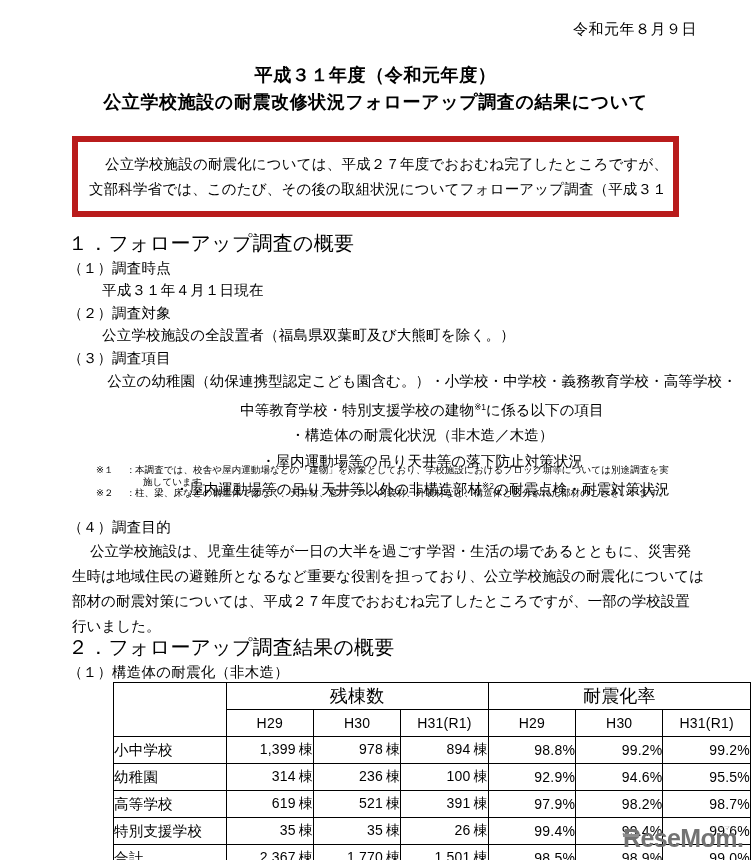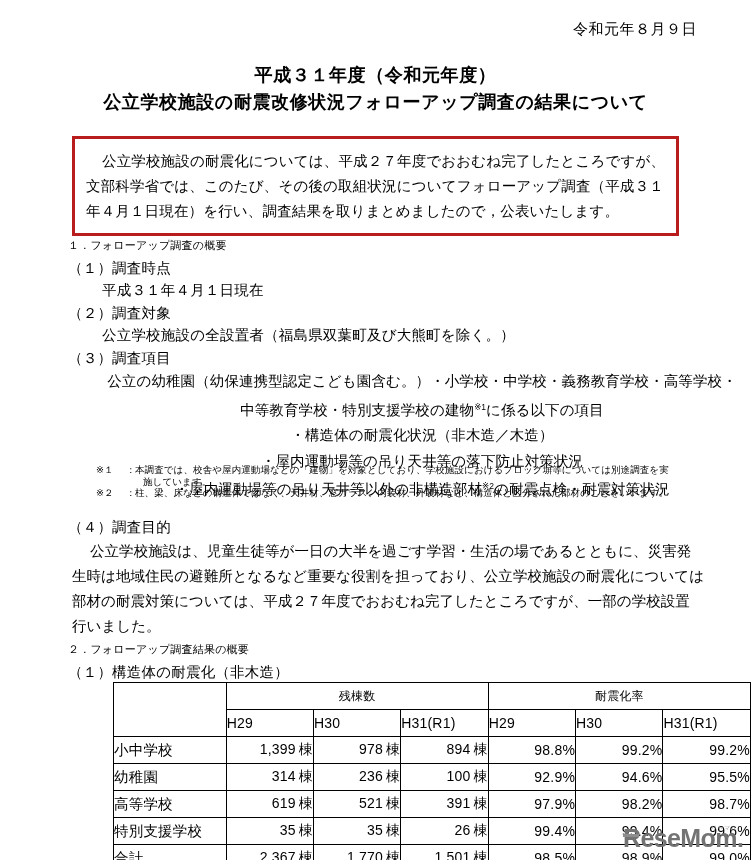--- a/index.html
+++ b/index.html
@@ -48,45 +48,46 @@
     white-space: nowrap;
   }
 
   
   .lead-box {
     position: absolute;
     top: 136px;
     left: 72px;
     width: 607px;
     box-sizing: border-box;
-    border: 3px solid #b91c1c;
+    border: 6px solid #b91c1c;
     padding: 10px 11px 9px 11px;
   }
   .lead-line {
     font-size: 14.5px;
     line-height: 25px;
     letter-spacing: 0.15px;
     white-space: nowrap;
   }
   .indent-1 { padding-left: 16px; }
 
   
   .section {
     position: absolute;
     left: 68px;
     width: 672px;
   }
   .s1 { top: 234px; }
   .s2 { top: 638px; }
 
   .head-line {
-    font-size: 11px;
+    font-size: 20px;
     line-height: 22.5px;
     letter-spacing: 0.2px;
     white-space: nowrap;
+    font-family: Liberation Mono, monospace;
   }
   .sub-line {
     font-size: 14.5px;
     line-height: 22.5px;
     letter-spacing: 0.2px;
     white-space: nowrap;
   }
   .lvl1 { margin-left: 0px; }
   .lvl2 { margin-left: 34px; }
 
@@ -149,24 +150,24 @@
     border: 1px solid #000;
     padding: 0;
     height: 26px;
     font-weight: normal;
     letter-spacing: 0.2px;
   }
   col.c-name { width: 114px; }
   col.c-num  { width: 88px; }
   th.grp {
     text-align: center;
-    font-size: 12px;
+    font-size: 18px;
   }
   th.sub {
-    text-align: left;
+    text-align: center;
     font-size: 14px;
   }
   td.rowname {
     text-align: left;
     padding-left: 7px;
     font-size: 14.5px;
     margin-left: 28px;
   }
   td.num {
     text-align: right;
@@ -219,21 +220,20 @@
   <div class="doc-date">令和元年８月９日</div>
 
   <div class="title-block">
     <div class="title-line">平成３１年度（令和元年度）</div>
     <div class="title-line">公立学校施設の耐震改修状況フォローアップ調査の結果について</div>
   </div>
 
   <div class="lead-box">
     <div class="lead-line indent-1">公立学校施設の耐震化については、平成２７年度でおおむね完了したところですが、</div>
     <div class="lead-line">文部科学省では、このたび、その後の取組状況についてフォローアップ調査（平成３１</div>
-    <div class="lead-line">年４月１日現在）を行い、調査結果を取りまとめましたので，公表いたします。</div>
   </div>
 
   <div class="section s1">
     <div class="head-line lvl1">１．フォローアップ調査の概要</div>
 
     <div class="sub-line lvl1">（１）調査時点</div>
     <div class="sub-line lvl2">平成３１年４月１日現在</div>
 
     <div class="sub-line lvl1">（２）調査対象</div>
     <div class="sub-line lvl2">公立学校施設の全設置者（福島県双葉町及び大熊町を除く。）</div>

